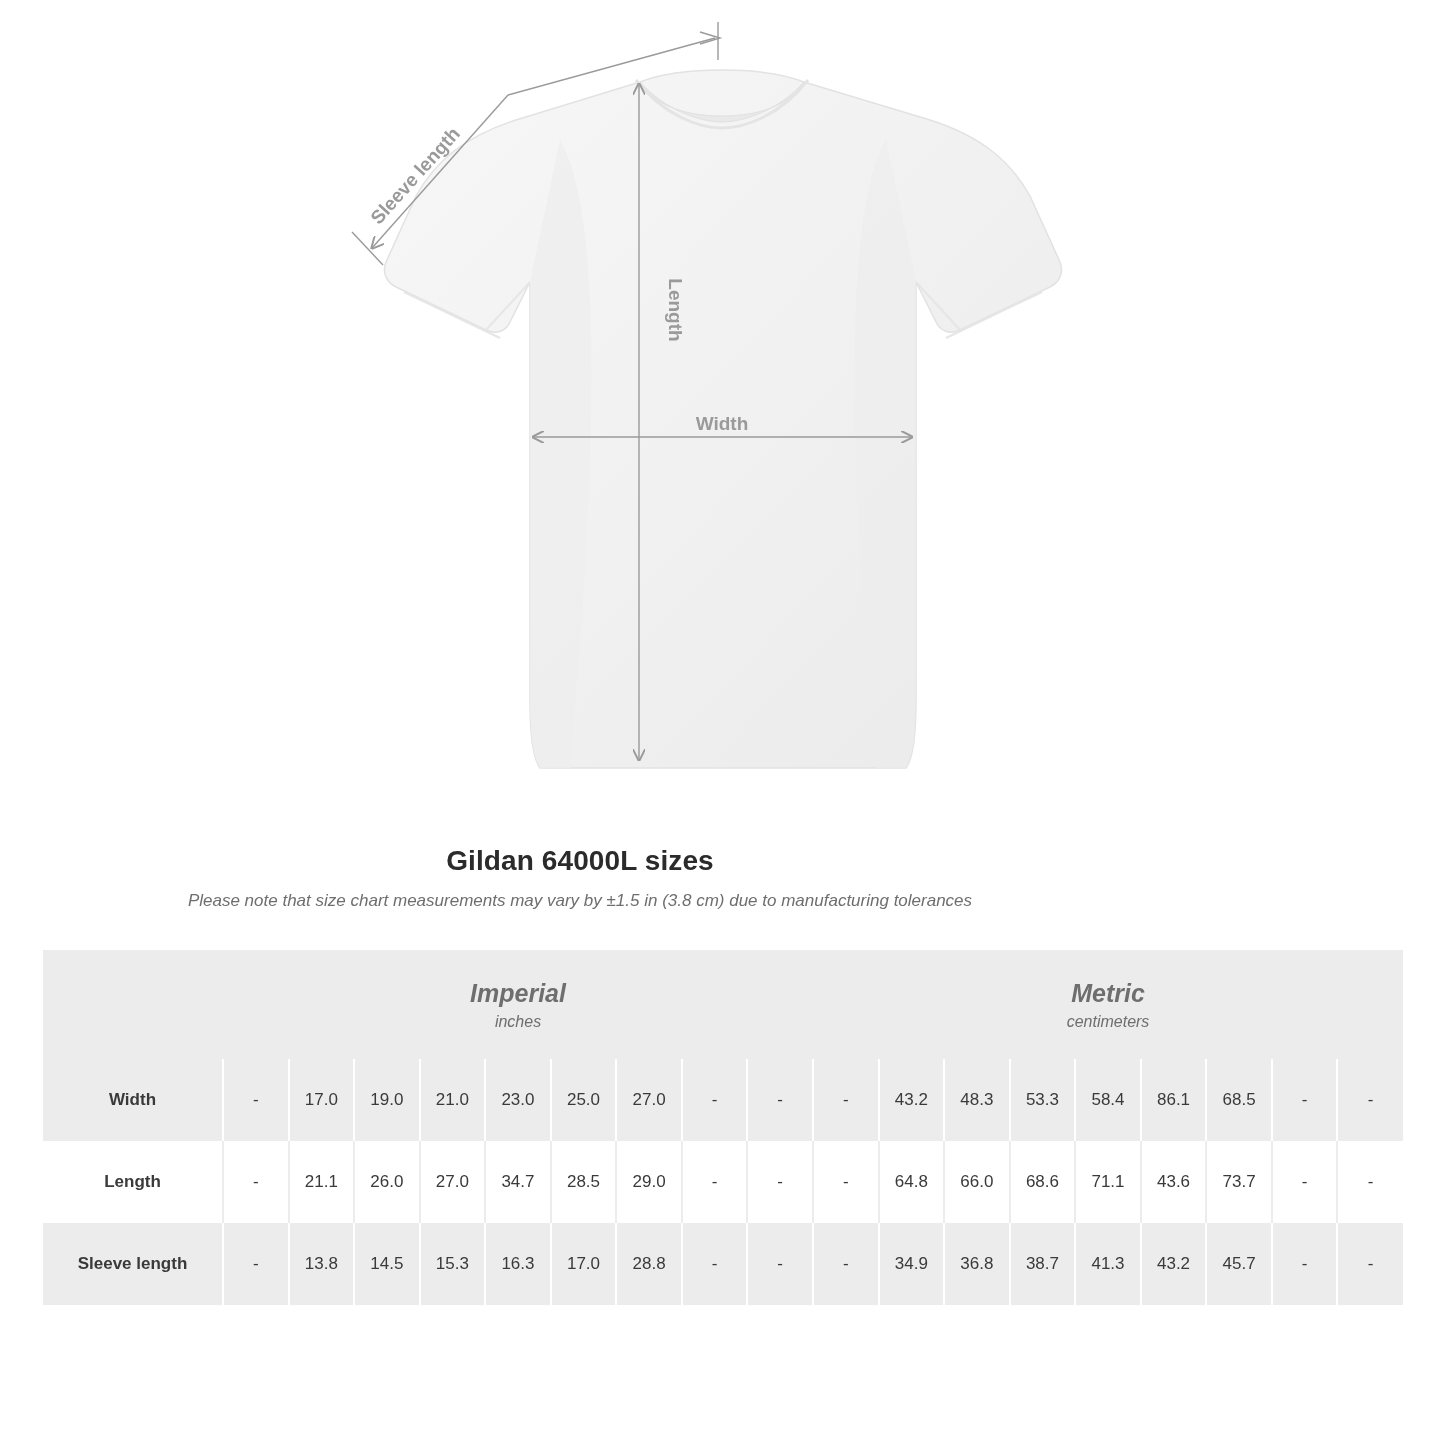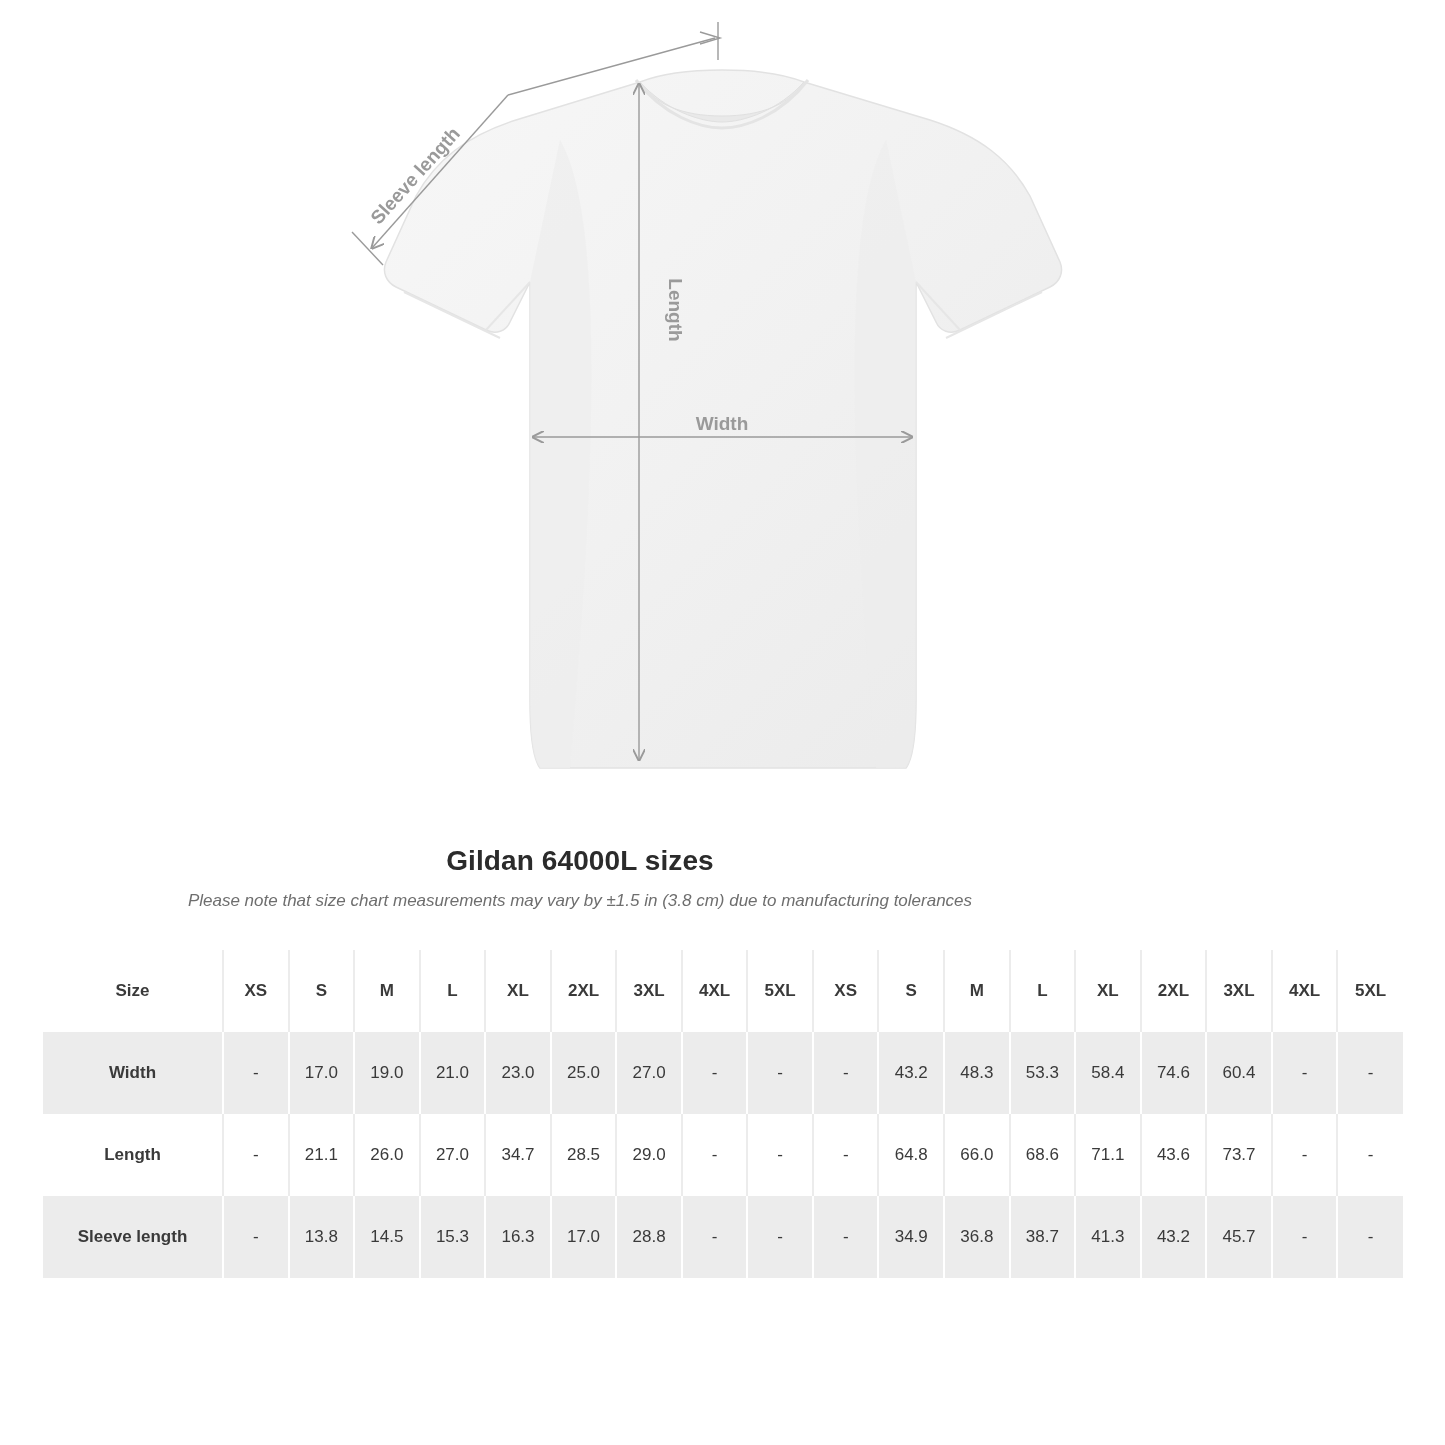--- a/index.html
+++ b/index.html
@@ -206,61 +206,51 @@
   <div id="chart-note">Please note that size chart measurements may vary by ±1.5 in (3.8 cm) due to manufacturing tolerances</div>
 </div>
 
 <div id="size-table-wrap">
   <table class="size-table">
     <colgroup>
       <col style="width:180px">
       <col span="18" style="width:65.55px">
     </colgroup>
     <tbody>
-
-      <tr class="head-row">
-        <td class="label-col">Size</td>
-        <td class="cell">XS</td>
-        <td class="cell">S</td>
-        <td class="cell">M</td>
-        <td class="cell">L</td>
-        <td class="cell">XL</td>
-        <td class="cell">2XL</td>
-        <td class="cell">3XL</td>
-        <td class="cell">4XL</td>
-        <td class="cell">5XL</td>
-        <td class="cell">XS</td>
-        <td class="cell">S</td>
-        <td class="cell">M</td>
-        <td class="cell">L</td>
-        <td class="cell">XL</td>
-        <td class="cell">2XL</td>
-        <td class="cell">3XL</td>
-        <td class="cell">4XL</td>
-        <td class="cell">5XL</td>
-      </tr>
+      <tr class="unit-row">
+        <td></td>
+        <td colspan="9">
+          <div class="unit-name">Imperial</div>
+          <div class="unit-sub">inches</div>
+        </td>
+        <td colspan="9">
+          <div class="unit-name">Metric</div>
+          <div class="unit-sub">centimeters</div>
+        </td>
+      </tr>
+
 
       <tr class="data-row row-shade">
         <td class="label-col">Width</td>
         <td class="cell">-</td>
         <td class="cell">17.0</td>
         <td class="cell">19.0</td>
         <td class="cell">21.0</td>
         <td class="cell">23.0</td>
         <td class="cell">25.0</td>
         <td class="cell">27.0</td>
         <td class="cell">-</td>
         <td class="cell">-</td>
         <td class="cell">-</td>
         <td class="cell">43.2</td>
         <td class="cell">48.3</td>
         <td class="cell">53.3</td>
         <td class="cell">58.4</td>
-        <td class="cell">74.6</td>
-        <td class="cell">60.4</td>
+        <td class="cell">86.1</td>
+        <td class="cell">68.5</td>
         <td class="cell">-</td>
         <td class="cell">-</td>
       </tr>
 
       <tr class="data-row row-plain">
         <td class="label-col">Length</td>
         <td class="cell">-</td>
         <td class="cell">21.1</td>
         <td class="cell">26.0</td>
         <td class="cell">27.0</td>

